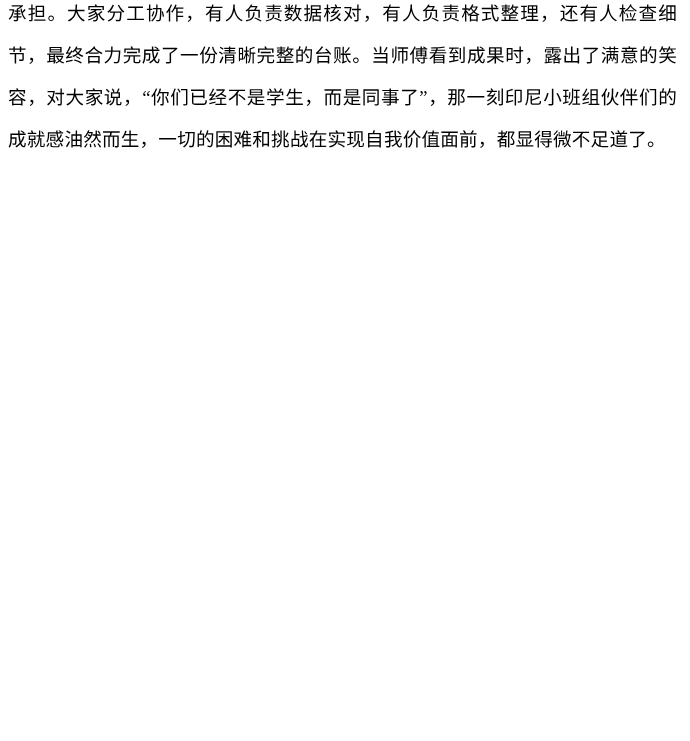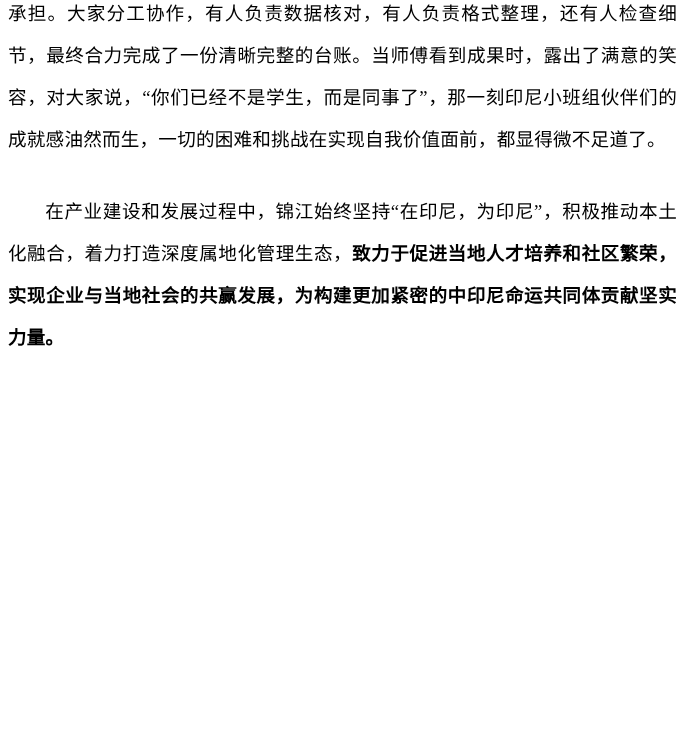--- a/index.html
+++ b/index.html
@@ -36,15 +36,14 @@
   p.para strong {
     font-weight: 700;
   }
 </style>
 </head>
 <body>
 
 <div class="page">
   <div>
       <p class="para"><span>承担。大家分工协作，有人负责数据核对，有人负责格式整理，还有人检查细节，最终合力完成了一份清晰完整的台账。当师傅看到成果时，露出了满意的笑容，对大家说，“你们已经不是学生，而是同事了”，那一刻印尼小班组伙伴们的成就感油然而生，一切的困难和挑战在实现自我价值面前，都显得微不足道了。</span></p>
-      <p class="para indent"><span>在产业建设和发展过程中，锦江始终坚持“在印尼，为印尼”，积极推动本土化融合，着力打造深度属地化管理生态，</span><strong>致力于促进当地人才培养和社区繁荣，实现企业与当地社会的共赢发展，为构建更加紧密的中印尼命运共同体贡献坚实力量。</strong></p>
     </div>
 </div>
 
 </body></html>

